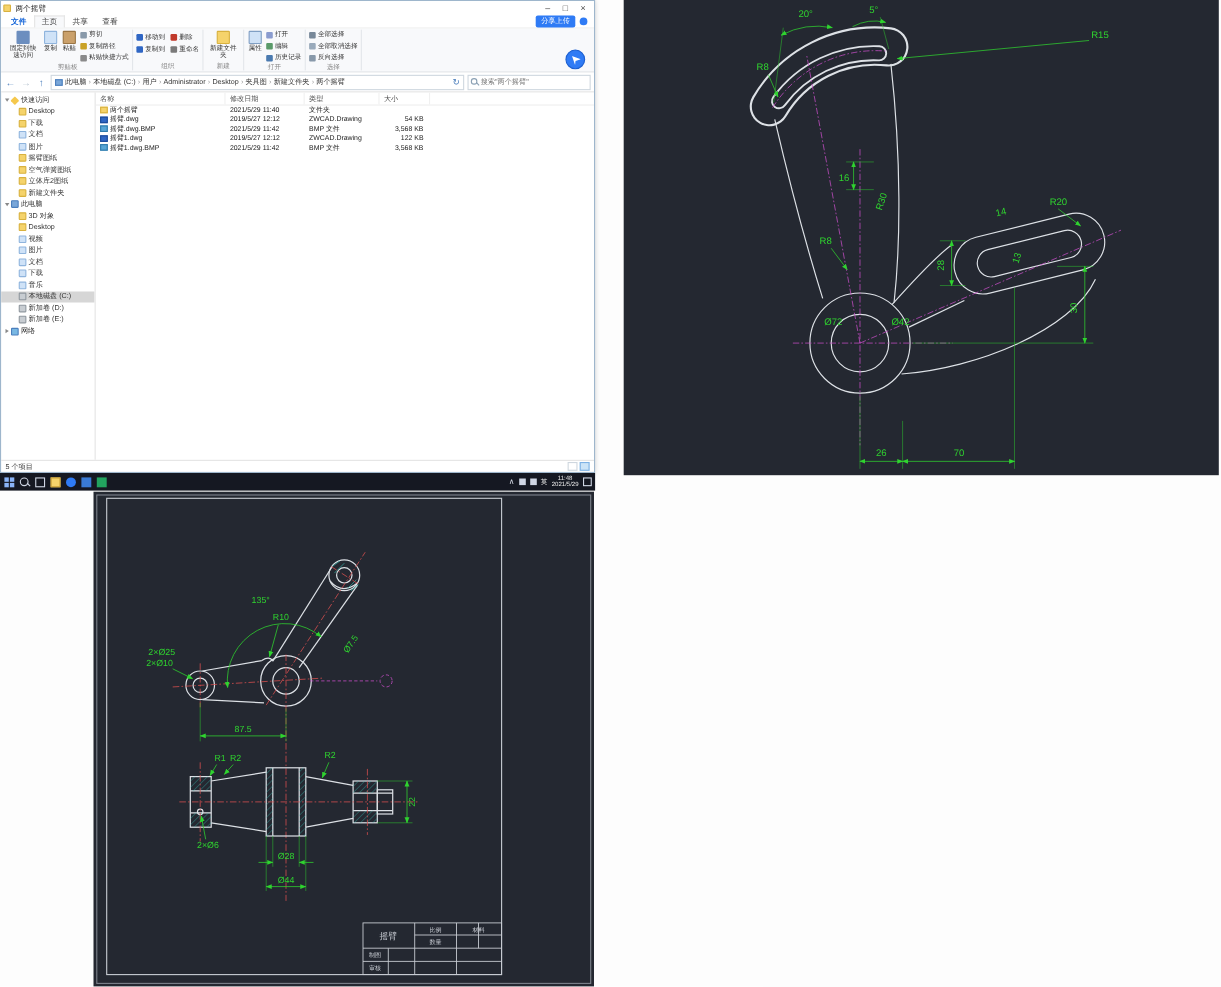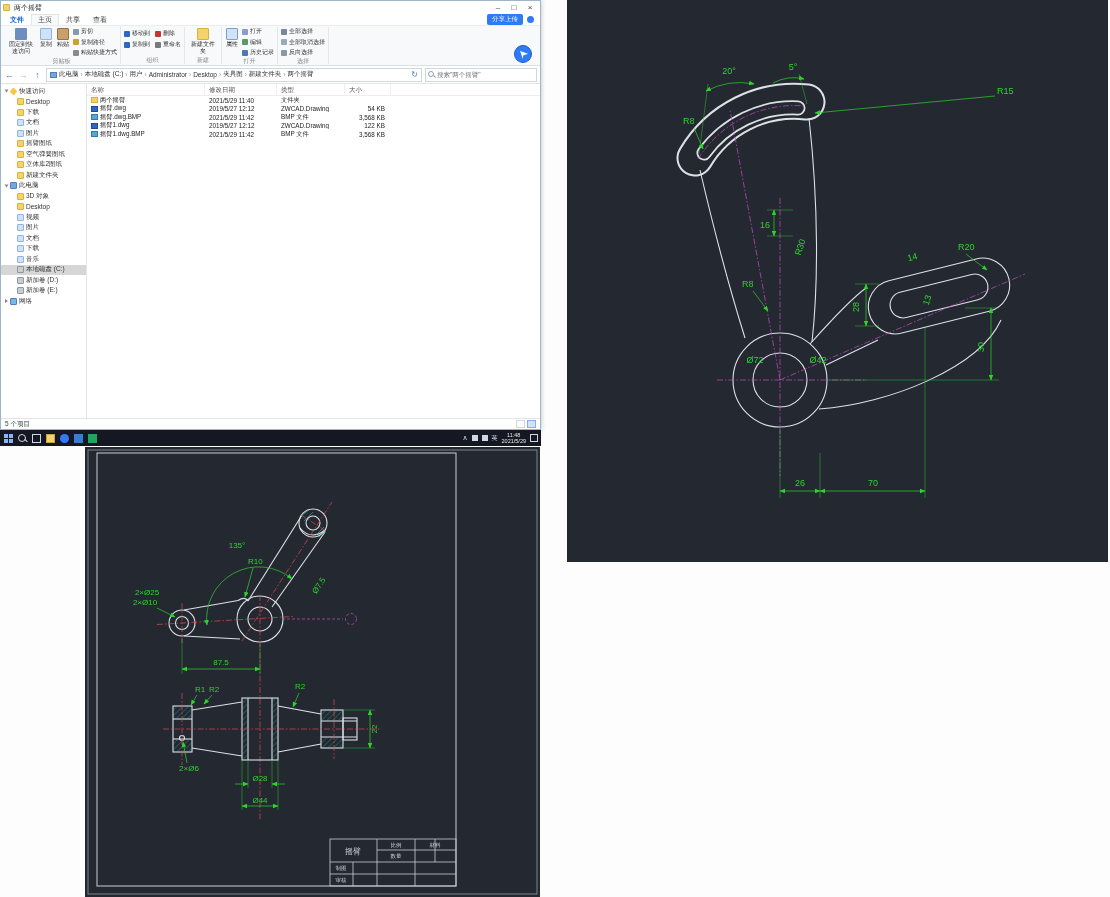--- a/index.html
+++ b/index.html
@@ -99,21 +99,21 @@
   .tbi.appgreen { background:#22a35f; }
   .tb-right { display:flex; align-items:center; gap:4px; padding-right:3px; }
   .trayglyph { font-size:7px; color:#d6dbe6; }
   .traydot { width:6px; height:6px; background:#cfd6e4; }
   .lang { font-size:6px; color:#e8e8e8; }
   .clock { display:flex; flex-direction:column; align-items:center; font-size:5.5px; line-height:6px; color:#e8e8e8; }
   .notif { width:8px; height:8px; border:1px solid #cfd6e4; }
 
   
   #cad-bottom { position:absolute; left:85px; top:447px; width:455px; height:450px; background:#242831; }
-  #cad-right  { position:absolute; left:567px; top:0; width:541px; height:562px; background:#242831; }
+  #cad-right  { position:absolute; left:567px; top:0; width:541px; height:432px; background:#242831; }
   svg { display:block; width:100%; height:100%; }
   svg text { font-family:"Liberation Sans", sans-serif; }
   .g  { stroke:#dde1e6; fill:none; stroke-width:1.1; }
   .band { fill:none; stroke:#dde1e6; }
   .bandbg { fill:none; stroke:#242831; }
   .cl { stroke:#c94ec9; stroke-width:0.7; fill:none; stroke-dasharray:6 2 1.5 2; }
   .ml { stroke:#c94ec9; stroke-width:0.7; fill:none; stroke-dasharray:3 2; }
   .rl { stroke:#d94f4f; stroke-width:0.7; fill:none; stroke-dasharray:6 2 1.5 2; }
   .dim { stroke:#2fd32f; stroke-width:0.7; fill:none; }
   .ext { stroke:#2fd32f; stroke-width:0.45; fill:none; }

